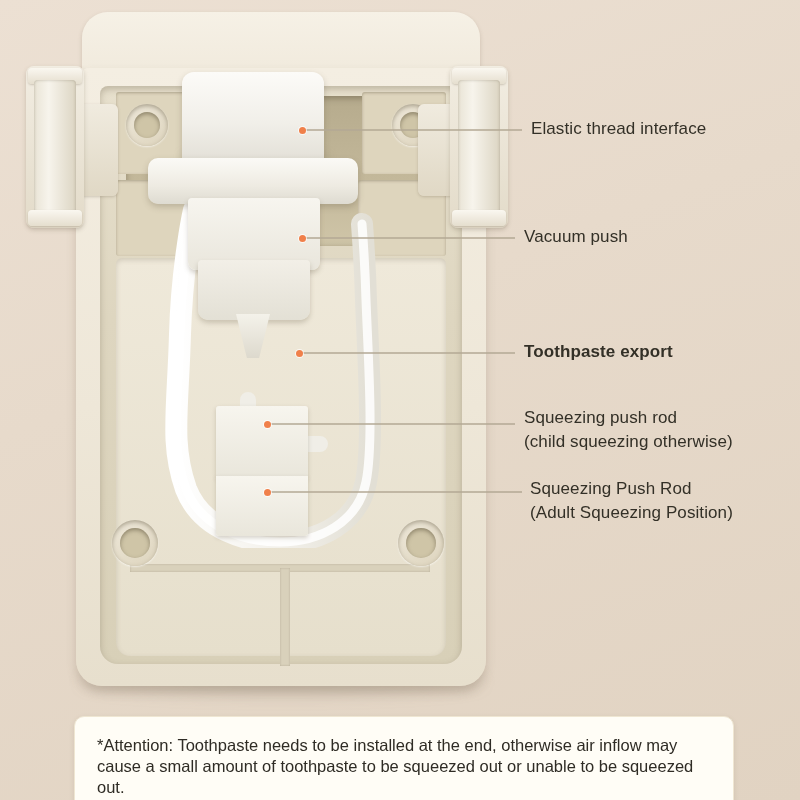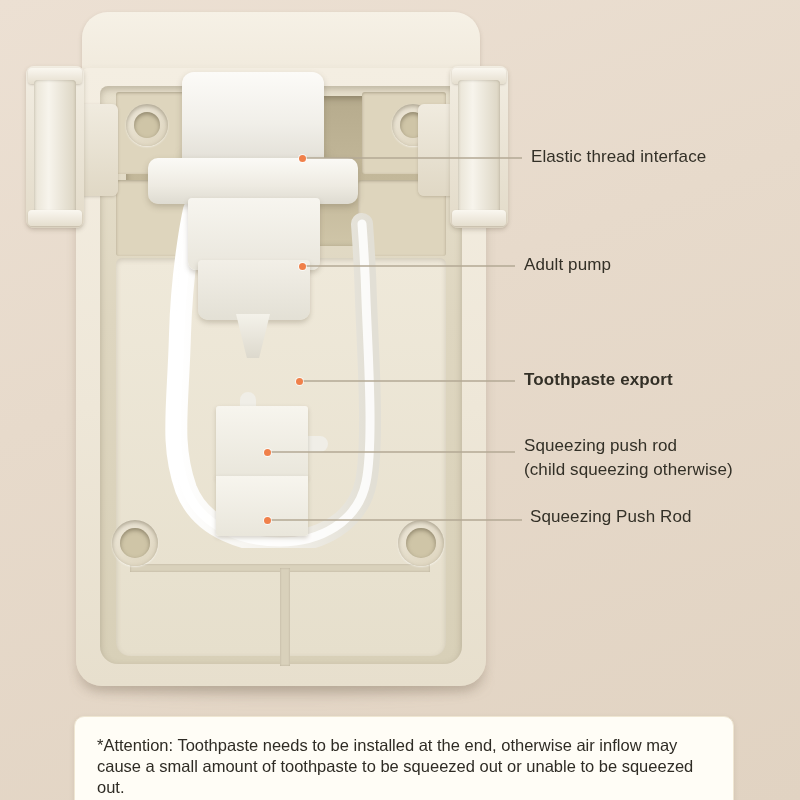--- a/index.html
+++ b/index.html
@@ -256,21 +256,20 @@
     background: rgba(120,105,85,.22);
     filter: blur(8px);
     border-radius: 50%;
   }
 
   
   .callout-layer {
     position: absolute;
     inset: 0;
     pointer-events: none;
-    margin-top: 28px;
   }
   .callout-layer svg { position: absolute; inset: 0; }
   .dot {
     position: absolute;
     width: 7px;
     height: 7px;
     margin-left: -3.5px;
     margin-top: -3.5px;
     border-radius: 50%;
     background: #f0804a;
@@ -385,31 +384,32 @@
     <div class="dot" style="left:302px; top:130px;"></div>
     <div class="dot" style="left:302px; top:238px;"></div>
     <div class="dot" style="left:299px; top:353px;"></div>
     <div class="dot" style="left:267px; top:424px;"></div>
     <div class="dot" style="left:267px; top:492px;"></div>
 
     <div class="label" style="left:531px; top:117px;">
       <span>Elastic thread interface</span>
     </div>
     <div class="label" style="left:524px; top:225px;">
-      <span>Adult pump</span>
+      <span>Vacuum push</span>
     </div>
     <div class="label" style="left:524px; top:340px;font-weight:bold;">
       <span>Toothpaste export</span>
     </div>
     <div class="label" style="left:524px; top:406px;">
       <span>Squeezing push rod</span>
       <span class="l2">(child squeezing otherwise)</span>
     </div>
     <div class="label" style="left:530px; top:477px;">
       <span>Squeezing Push Rod</span>
+      <span class="l2">(Adult Squeezing Position)</span>
     </div>
   </div>
 
   <div class="attention">
     <p>*Attention: Toothpaste needs to be installed at the end, otherwise air inflow may cause a small amount of toothpaste to be squeezed out or unable to be squeezed out.</p>
   </div>
 
 </div>
 
 </body></html>

